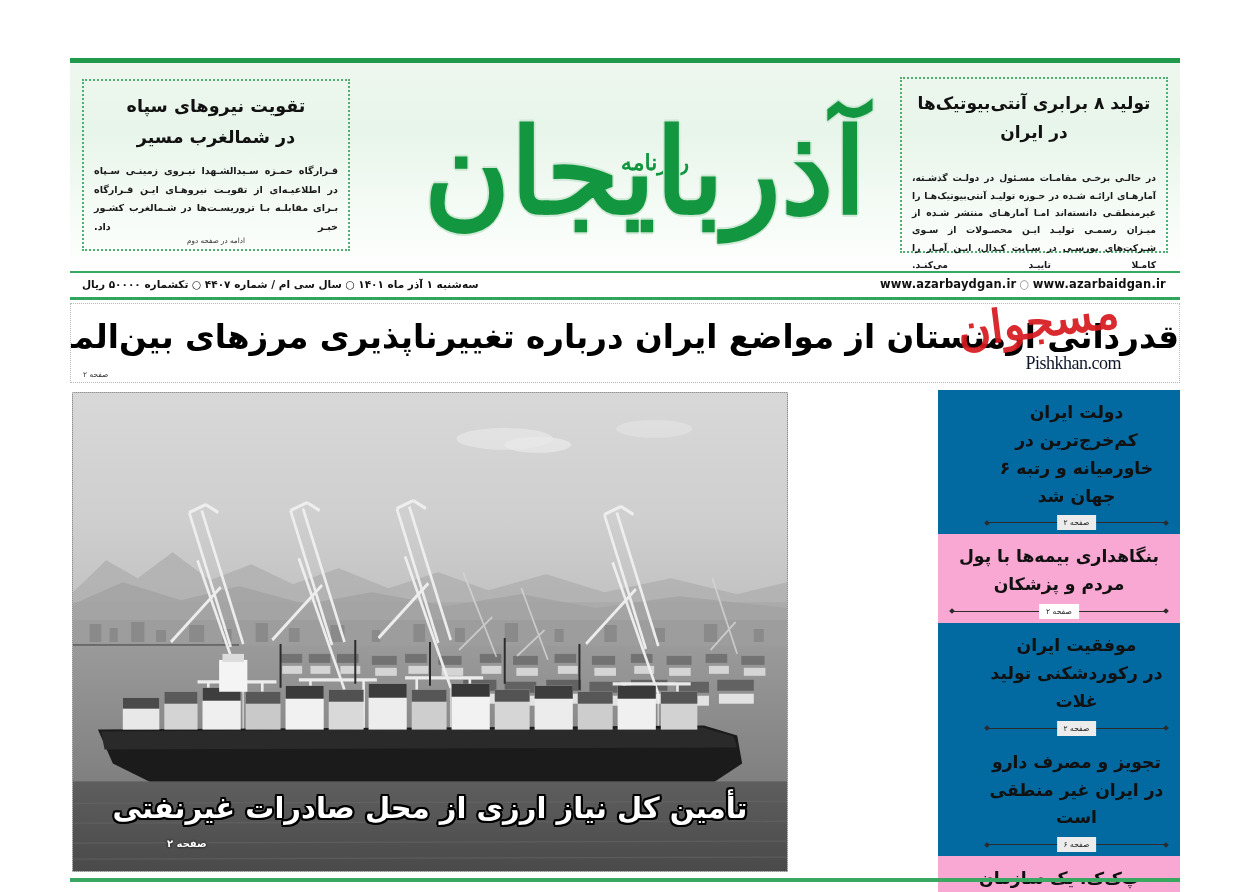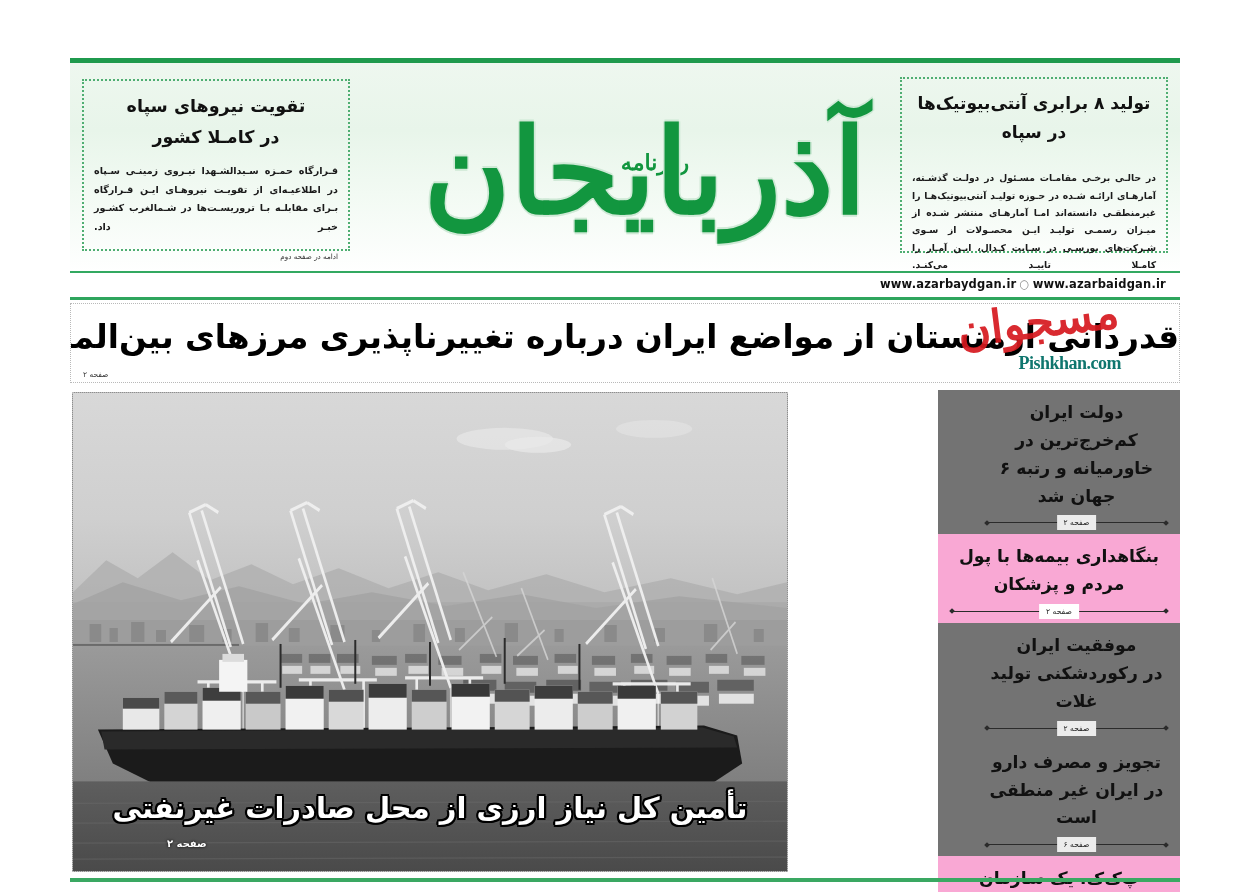--- a/index.html
+++ b/index.html
@@ -61,22 +61,22 @@
     line-height:1.92;
     text-align:justify;
     text-align-last:justify;
     direction:rtl;
     font-weight:bold;
     letter-spacing:.2px;
   }
   .hb-cont{
     font-size:7.2px;
     color:#333;
-    text-align:right;
-    margin-top:16px;
+    text-align:center;
+    margin-top:0;
     direction:rtl;
   }
   .head-box.right .hb-title{font-size:17px;line-height:1.72;margin-bottom:22px;}
   .head-box.right .hb-body{font-size:9.2px;line-height:1.88;}
 
   
   .logo-wrap{
     position:absolute;
     left:50%;top:8px;
     transform:translateX(-50%);
@@ -167,21 +167,21 @@
   .wm .wm-fa{
     position:absolute;right:8px;top:0;
     font-size:45px;font-weight:bold;color:#d6191f;
     font-family:"DejaVu Serif","Liberation Serif",serif;
     direction:rtl;opacity:.92;
     transform:rotate(-7deg);
     white-space:nowrap;
   }
   .wm .wm-en{
     position:absolute;right:6px;top:58px;
-    font-size:18px;font-weight:bold;color:#0f766e;
+    font-size:18px;font-weight:normal;color:#0f172a;
     font-family:"Liberation Serif","DejaVu Serif",serif;
     direction:ltr;letter-spacing:-.5px;
     white-space:nowrap;
   }
 
   
   .photo{
     position:absolute;
     left:72px;top:392px;
     width:716px;height:480px;
@@ -218,21 +218,21 @@
   .sidebar{
     position:absolute;
     left:938px;top:390px;
     width:242px;height:480px;
   }
   .sb-item{
     position:relative;
     box-sizing:border-box;
     padding:9px 6px 4px;
   }
-  .sb-item.shade{background:#737373;padding-left:41px;}
+  .sb-item.shade{background:#0369a1;padding-left:41px;}
   .sb-item.plain{background:#f9a8d4;}
   .sb-h{
     font-size:17.2px;
     font-weight:bold;
     color:#111;
     text-align:center;
     line-height:1.62;
     direction:rtl;
     letter-spacing:-.2px;
   }
@@ -285,42 +285,43 @@
 </head>
 <body>
 
 <div class="page">
 
   <div class="masthead">
 
     <div class="head-box left">
       <div class="hb-title">
         <span>تقویت نیروهای سپاه</span>
-        <span class="l2">در کامـلا کشور</span>
+        <span class="l2">در شمالغرب مسیر</span>
       </div>
       <div class="hb-body">قـرارگاه حمـزه سـیدالشـهدا نیـروی زمینـی سـپاه در اطلاعیـه‌ای از تقویـت نیروهـای ایـن قـرارگاه بـرای مقابلـه بـا تروریسـت‌ها در شـمالغرب کشـور خبـر داد.</div>
       <div class="hb-cont">ادامه در صفحه دوم</div>
     </div>
 
     <div class="logo-wrap">
       <div class="logo-sub">روزنامه</div>
       <div class="logo-main">آذربایجان</div>
     </div>
 
     <div class="head-box right">
       <div class="hb-title">
         <span>تولید ۸ برابری آنتی‌بیوتیک‌ها</span>
-        <span class="l2">در سپاه</span>
+        <span class="l2">در ایران</span>
       </div>
       <div class="hb-body">در حالـی برخـی مقامـات مسـئول در دولـت گذشـته، آمارهـای ارائـه شـده در حـوزه تولیـد آنتی‌بیوتیک‌هـا را غیرمنطقـی دانسته‌اند امـا آمارهـای منتشر شـده از میـزان رسمـی تولیـد ایـن محصـولات از سـوی شـرکت‌های بورسـی در سـایت کـدال، ایـن آمـار را کامـلا تاییـد می‌کنـد.</div>
       <div class="hb-cont">ادامه در صفحه دوم</div>
     </div>
   </div>
 
   <div class="datebar">
+    <div class="dd">سه‌شنبه ۱ آذر ماه ۱۴۰۱ ○ سال سی ام / شماره ۴۴۰۷ ○ تکشماره ۵۰۰۰۰ ریال</div>
     <div class="ss">
       <span>www.azarbaydgan.ir</span><span class="dot">○</span><span>www.azarbaidgan.ir</span>
     </div>
   </div>
 
   <div class="lead">
     <div class="lead-txt">قدردانی ارمنستان از مواضع ایران درباره تغییرناپذیری مرزهای بین‌المللی</div>
     <div class="lead-ref">صفحه ۲</div>
     <div class="wm">
       <div class="wm-fa">مسجوان</div>

